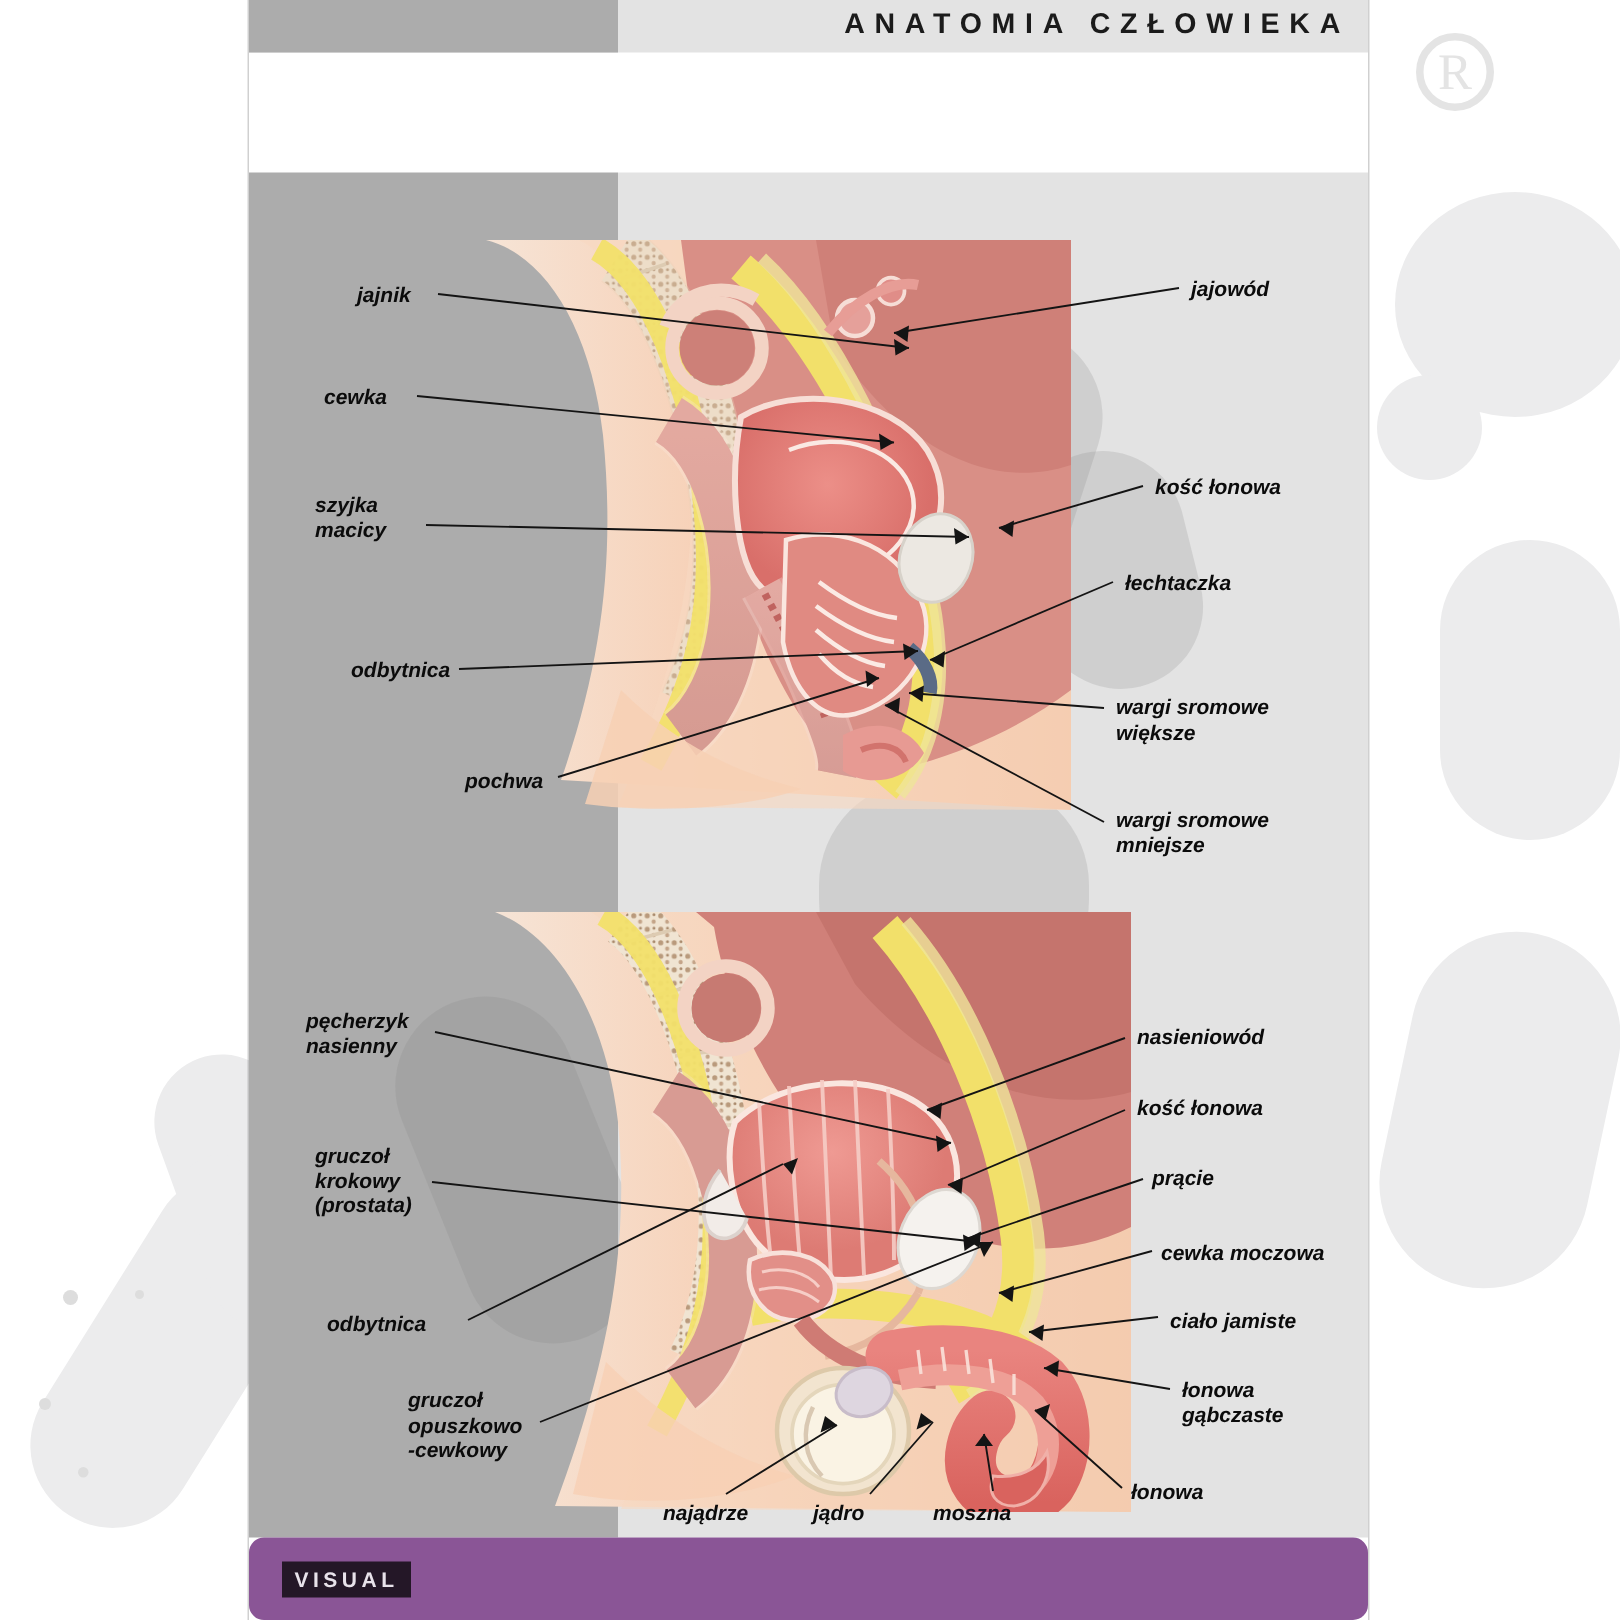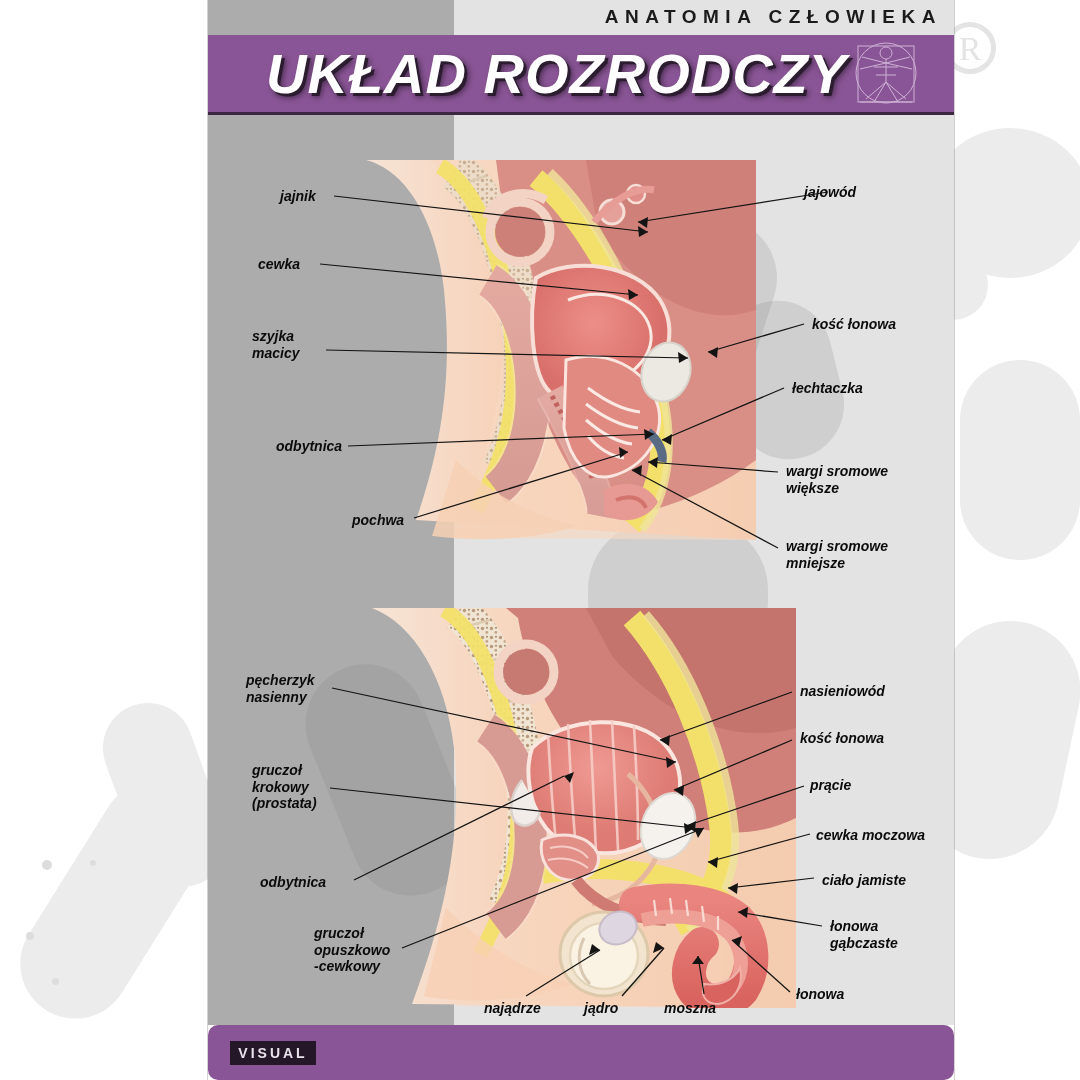--- a/index.html
+++ b/index.html
@@ -19,21 +19,20 @@
     width:52px; height:52px; border:5px solid #e4e4e4; border-radius:50%;
     color:#e4e4e4; font-size:34px; line-height:44px; text-align:center;
     font-family:"Liberation Serif", serif;
   }
 
   
   #poster {
     position:absolute; left:166px; top:0; width:746px; height:1080px;
     overflow:hidden;
     box-shadow: 0 0 0 1px rgba(120,120,120,.35);
-    margin-left: 42px;
   }
 
   
   .topstrip { position:absolute; left:0; top:0; width:746px; height:35px; background:#e3e3e3; }
   .topstrip-left { position:absolute; left:0; top:0; width:246px; height:35px; background:#acacac; }
   .topstrip-title {
     position:absolute; right:12px; top:6px;
     font-size:19px; font-weight:700; letter-spacing:6.5px;
     color:#1b1b1b; font-family:"Liberation Sans", sans-serif;
   }
@@ -112,37 +111,20 @@
   <div class="wm wm-dark" style="left:90px; top:860px; width:6px; height:6px;"></div>
   <div class="wm wm-blob" style="left:930px; top:620px; width:140px; height:240px; border-radius:70px; transform:rotate(12deg);"></div>
 
   <div id="poster">
 
     <div class="topstrip">
       <div class="topstrip-left"></div>
       <div class="topstrip-title">ANATOMIA CZŁOWIEKA</div>
     </div>
 
-    <div class="titleband">
-      <div class="maintitle">UKŁAD ROZRODCZY</div>
-      <svg class="vitruvian" viewBox="0 0 104 76">
-        <g stroke="#e2cfe8" stroke-width="1" fill="none" opacity="0.9">
-          <circle cx="52" cy="36" r="30"></circle>
-          <rect x="24" y="9" width="56" height="56"></rect>
-          <circle cx="52" cy="16" r="6"></circle>
-          <path d="M52 22 L52 45"></path>
-          <path d="M52 26 L28 20 M52 26 L76 20"></path>
-          <path d="M52 26 L26 32 M52 26 L78 32"></path>
-          <path d="M52 45 L40 65 M52 45 L64 65"></path>
-          <path d="M52 45 L32 62 M52 45 L72 62"></path>
-          <path d="M40 30 L64 30 M42 38 L62 38"></path>
-          <path d="M26 65 L78 65"></path>
-        </g>
-      </svg>
-    </div>
 
     <div class="bg-gray"></div>
     <div class="bg-light"></div>
 
     <div class="pw" style="left:430px; top:215px; width:130px; height:180px; border-radius:60px; transform:rotate(18deg);"></div>
     <div class="pw" style="left:520px; top:300px; width:110px; height:160px; border-radius:55px; transform:rotate(-14deg);"></div>
     <div class="pw" style="left:380px; top:520px; width:180px; height:150px; border-radius:70px;"></div>
     <div class="pw" style="left:300px; top:690px; width:160px; height:230px; border-radius:80px; transform:rotate(10deg);"></div>
     <div class="pw" style="left:120px; top:660px; width:120px; height:240px; border-radius:60px; transform:rotate(-22deg);"></div>
 
@@ -233,21 +215,21 @@
         <path d="M120 300 C 150 330, 190 354, 240 366 C 200 380, 140 382, 96 376 Z" fill="#f7d0b4" opacity=".85"></path>
       </svg>
     </div>
 
     <div class="lbl" style="left:72px; top:188px;"><span>jajnik</span></div>
     <div class="lbl" style="left:50px; top:256px;"><span>cewka</span></div>
     <div class="lbl" style="left:44px; top:328px;"><span>szyjka</span><br><span>macicy</span></div>
     <div class="lbl" style="left:68px; top:438px;"><span>odbytnica</span></div>
     <div class="lbl" style="left:144px; top:512px;"><span>pochwa</span></div>
 
-    <div class="lbl r" style="left:596px; top:184px;"><span>jajowód</span></div>
+    <div class="lbl r" style="left:628px; top:184px;"><span>jajowód</span></div>
     <div class="lbl r" style="left:604px; top:316px;"><span>kość łonowa</span></div>
     <div class="lbl r" style="left:584px; top:380px;"><span>łechtaczka</span></div>
     <div class="lbl r" style="left:578px; top:463px;"><span>wargi sromowe</span><br><span>większe</span></div>
     <div class="lbl r" style="left:578px; top:538px;"><span>wargi sromowe</span><br><span>mniejsze</span></div>
 
     <svg style="position:absolute; left:0; top:0; width:746px; height:1080px; pointer-events:none;">
       <g class="leader">
         <path d="M126 196 L440 232"></path>
         <path d="M112 264 L430 295"></path>
         <path d="M118 350 L480 358"></path>

